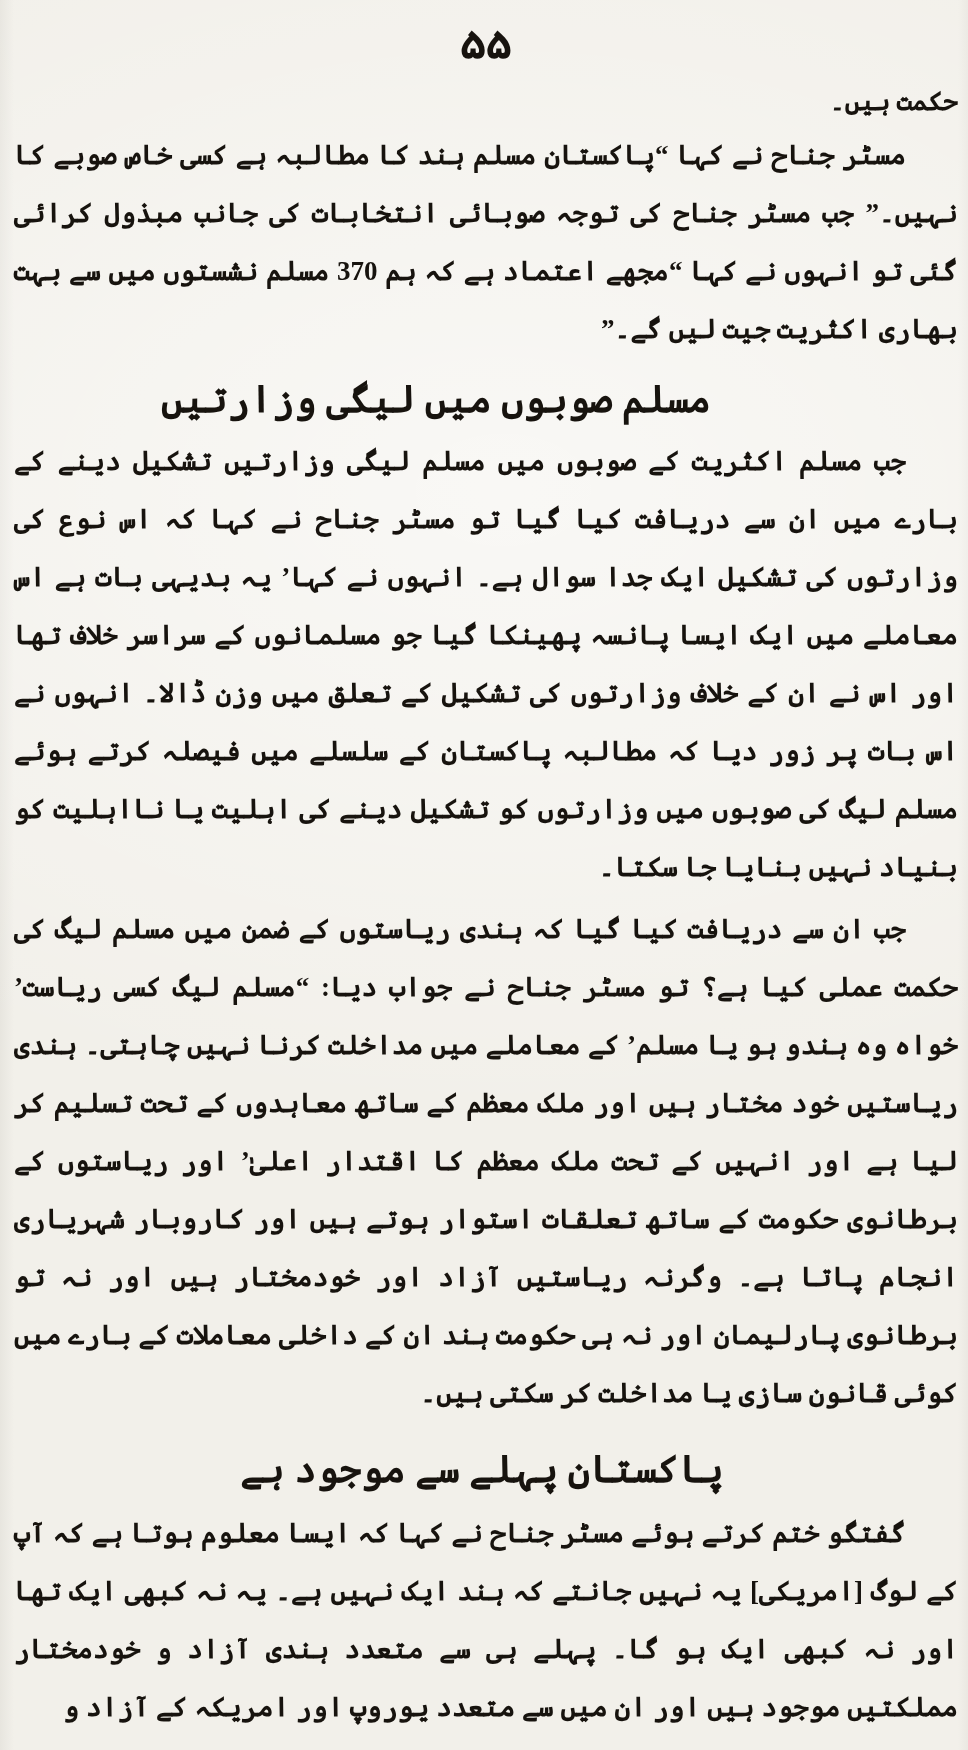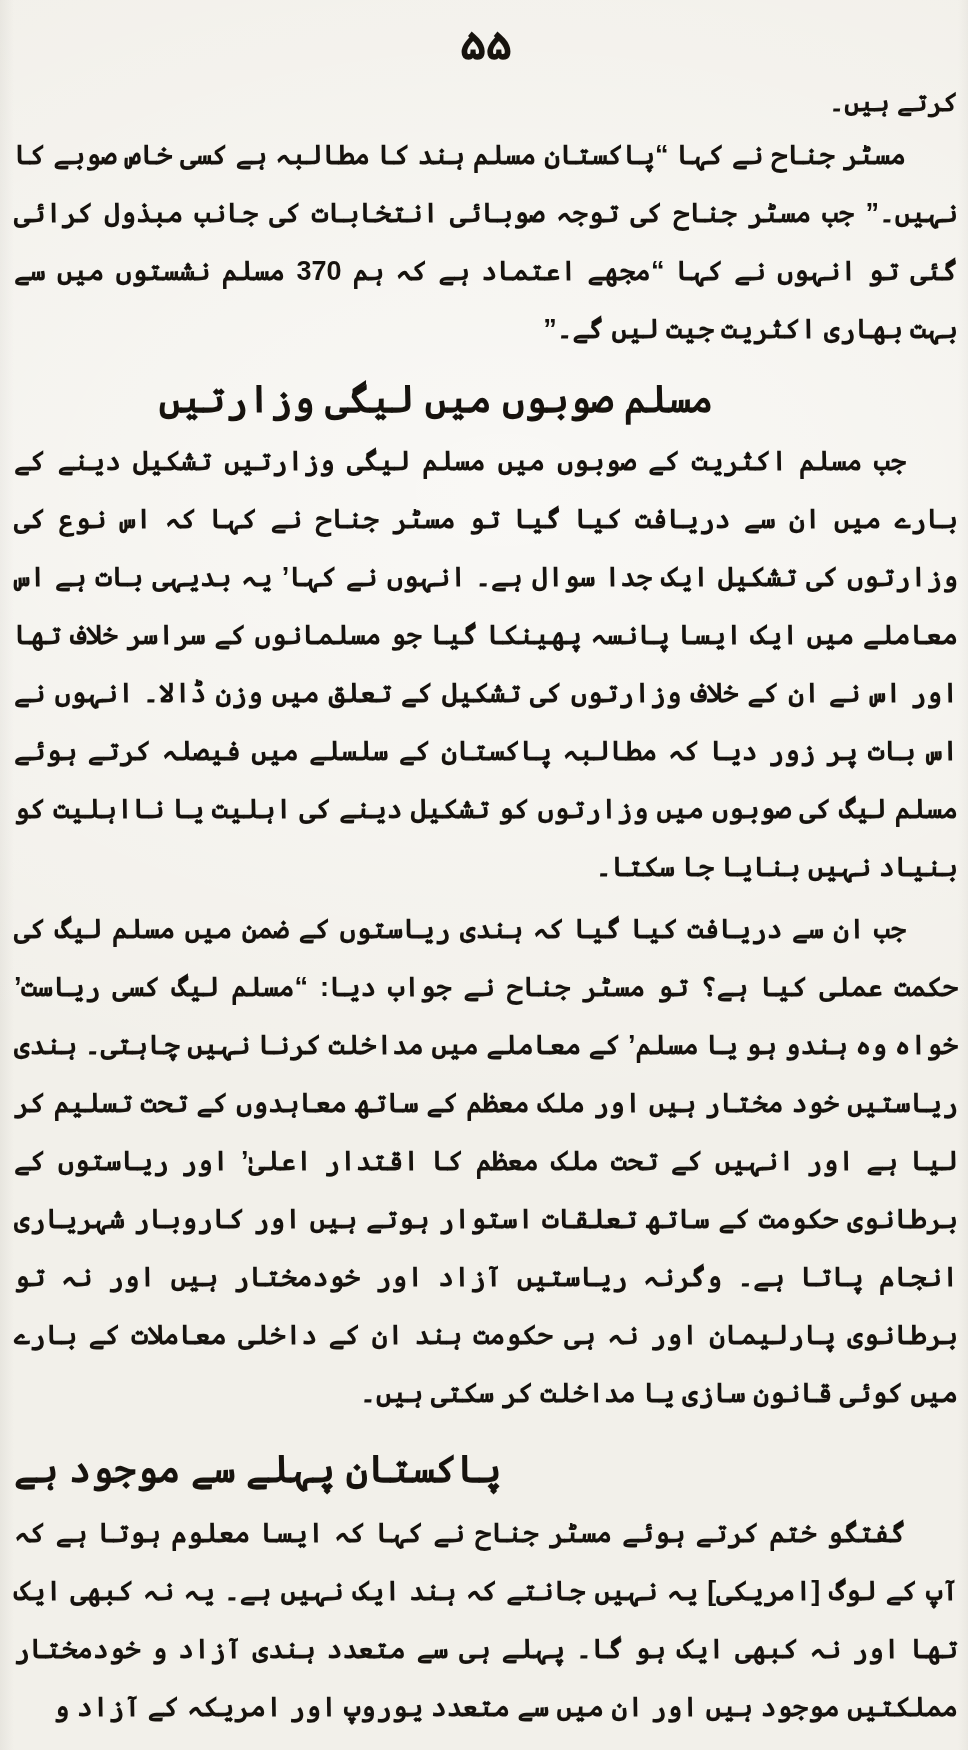--- a/index.html
+++ b/index.html
@@ -9,21 +9,21 @@
   }
   .page {
     position: relative;
     width: 968px;
     height: 1750px;
     margin: 0 auto;
     box-sizing: border-box;
     overflow: hidden;
     direction: rtl;
     color: #17130e;
-    font-family: Liberation Sans, sans-serif;
+    font-family: Liberation Serif, serif;
     font-weight: bold;
     background:
       radial-gradient(1400px 900px at 52% 28%, rgba(255,255,255,0.55), rgba(255,255,255,0) 70%),
       linear-gradient(90deg, rgba(90,85,75,0.07) 0, rgba(90,85,75,0) 14px),
       linear-gradient(270deg, rgba(90,85,75,0.05) 0, rgba(90,85,75,0) 10px),
       #f2f0ea;
     padding: 14px 10px 0 14px;
   }
   .pagenum {
     text-align: center;
@@ -49,32 +49,32 @@
     font-size: 38px;
     line-height: 50px;
     font-weight: bold;
     text-align: center;
     margin: 16px 100px 8px 0;
   }
   .h2 {
     font-size: 38px;
     line-height: 50px;
     font-weight: bold;
-    text-align: left;
+    text-align: center;
     margin: 22px 8px 10px 0;
   }
 </style>
 </head>
 <body>
 
 <div class="page" lang="ur">
 
   <div class="pagenum">۵۵</div>
 
-  <div class="cont">کرتے ہیں۔</div>
+  <div class="cont">حکمت ہیں۔</div>
 
   <p class="para indent">مسٹر جناح نے کہا “پاکستان مسلم ہند کا مطالبہ ہے کسی خاص صوبے کا نہیں۔” جب مسٹر جناح کی توجہ صوبائی انتخابات کی جانب مبذول کرائی گئی تو انہوں نے کہا “مجھے اعتماد ہے کہ ہم 370 مسلم نشستوں میں سے بہت بھاری اکثریت جیت لیں گے۔”</p>
 
   <h2 class="h1">مسلم صوبوں میں لیگی وزارتیں</h2>
 
   <p class="para indent">جب مسلم اکثریت کے صوبوں میں مسلم لیگی وزارتیں تشکیل دینے کے بارے میں ان سے دریافت کیا گیا تو مسٹر جناح نے کہا کہ اس نوع کی وزارتوں کی تشکیل ایک جدا سوال ہے۔ انہوں نے کہا’ یہ بدیہی بات ہے اس معاملے میں ایک ایسا پانسہ پھینکا گیا جو مسلمانوں کے سراسر خلاف تھا اور اس نے ان کے خلاف وزارتوں کی تشکیل کے تعلق میں وزن ڈالا۔ انہوں نے اس بات پر زور دیا کہ مطالبہ پاکستان کے سلسلے میں فیصلہ کرتے ہوئے مسلم لیگ کی صوبوں میں وزارتوں کو تشکیل دینے کی اہلیت یا نااہلیت کو بنیاد نہیں بنایا جا سکتا۔</p>
 
   <p class="para indent">جب ان سے دریافت کیا گیا کہ ہندی ریاستوں کے ضمن میں مسلم لیگ کی حکمت عملی کیا ہے؟ تو مسٹر جناح نے جواب دیا: “مسلم لیگ کسی ریاست’ خواہ وہ ہندو ہو یا مسلم’ کے معاملے میں مداخلت کرنا نہیں چاہتی۔ ہندی ریاستیں خود مختار ہیں اور ملک معظم کے ساتھ معاہدوں کے تحت تسلیم کر لیا ہے اور انہیں کے تحت ملک معظم کا اقتدار اعلیٰ’ اور ریاستوں کے برطانوی حکومت کے ساتھ تعلقات استوار ہوتے ہیں اور کاروبار شہریاری انجام پاتا ہے۔ وگرنہ ریاستیں آزاد اور خودمختار ہیں اور نہ تو برطانوی پارلیمان اور نہ ہی حکومت ہند ان کے داخلی معاملات کے بارے میں کوئی قانون سازی یا مداخلت کر سکتی ہیں۔</p>
 
   <h2 class="h2">پاکستان پہلے سے موجود ہے</h2>

